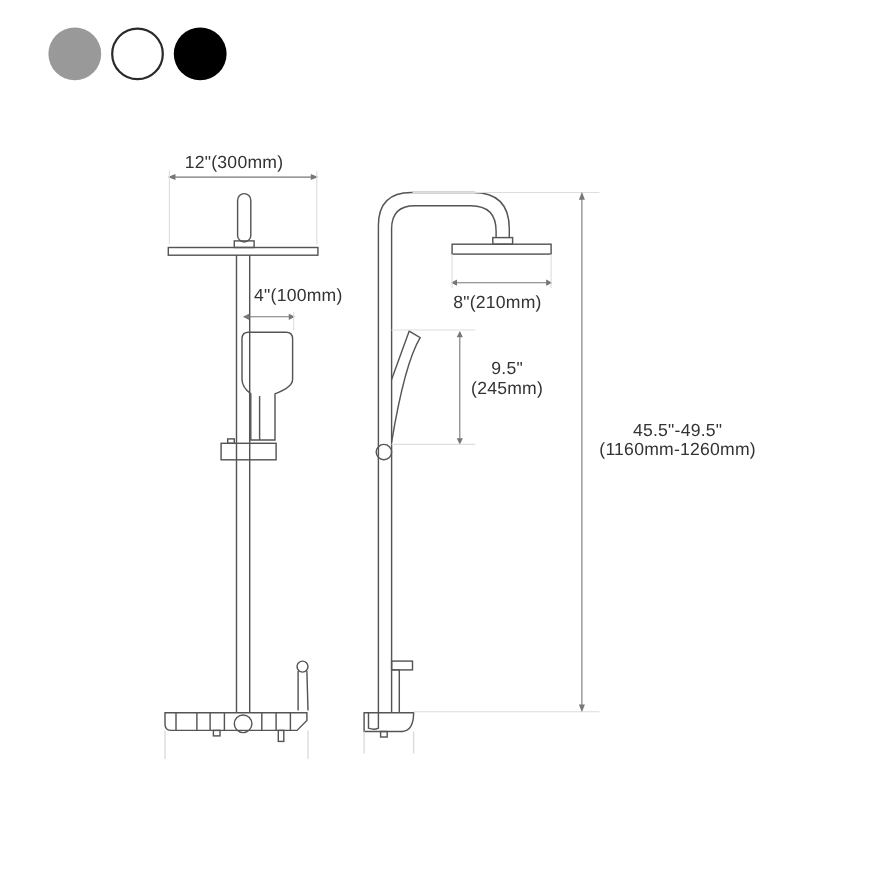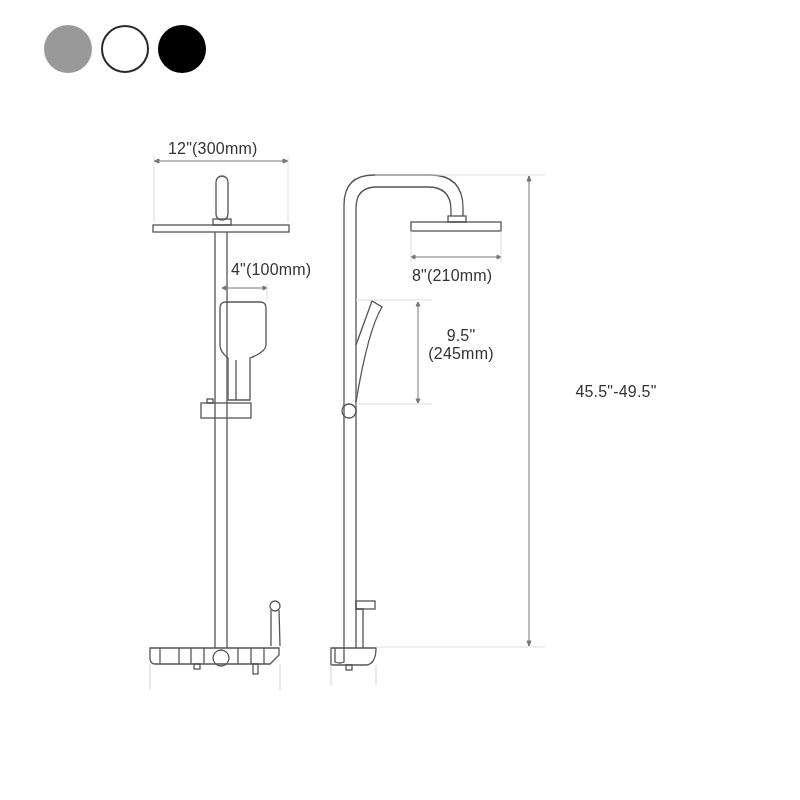--- a/index.html
+++ b/index.html
@@ -123,13 +123,14 @@
 
 <div class="lbl" style="left:168px; top:140px;">12"(300mm)</div>
 <div class="lbl" style="left:231px; top:261px;">4"(100mm)</div>
 <div class="lbl" style="left:412px; top:267px;">8"(210mm)</div>
 <div class="lbl center" style="left:420px; top:327px; width:82px;">
   <div>9.5"</div>
   <div>(245mm)</div>
 </div>
 <div class="lbl center" style="left:536px; top:383px; width:160px;">
   <div>45.5"-49.5"</div>
+  <div>(1160mm-1260mm)</div>
 </div>
 
 </body></html>

